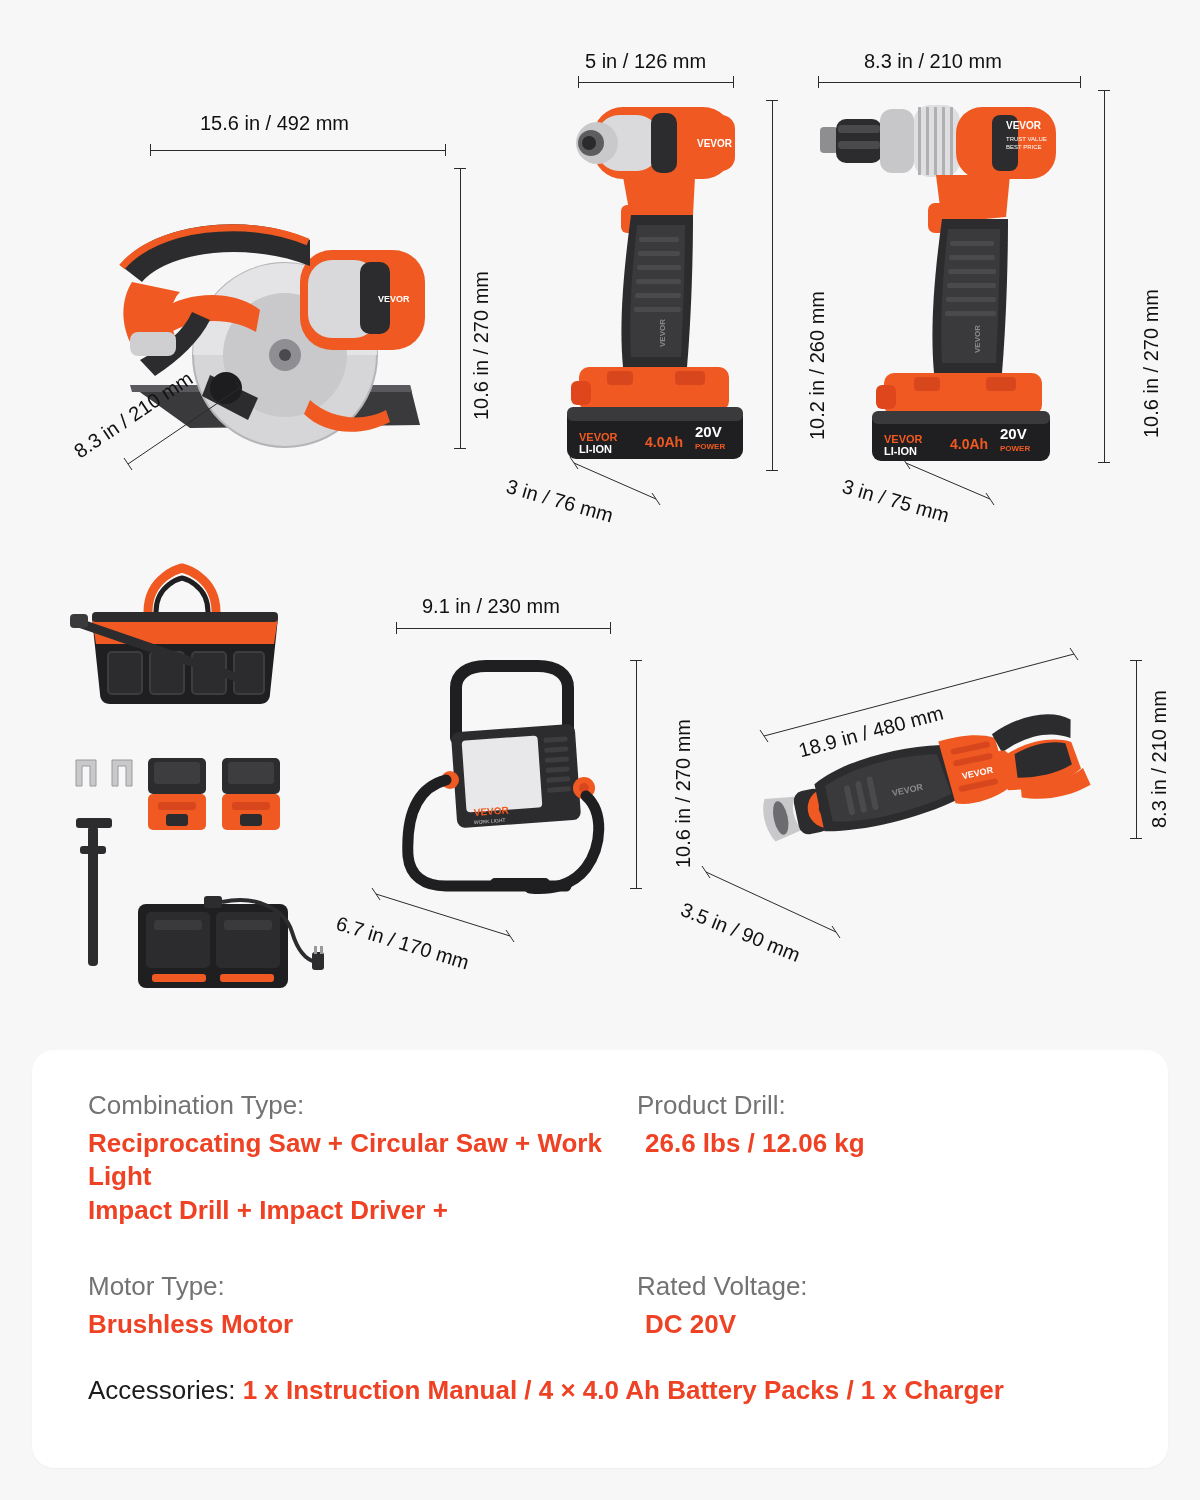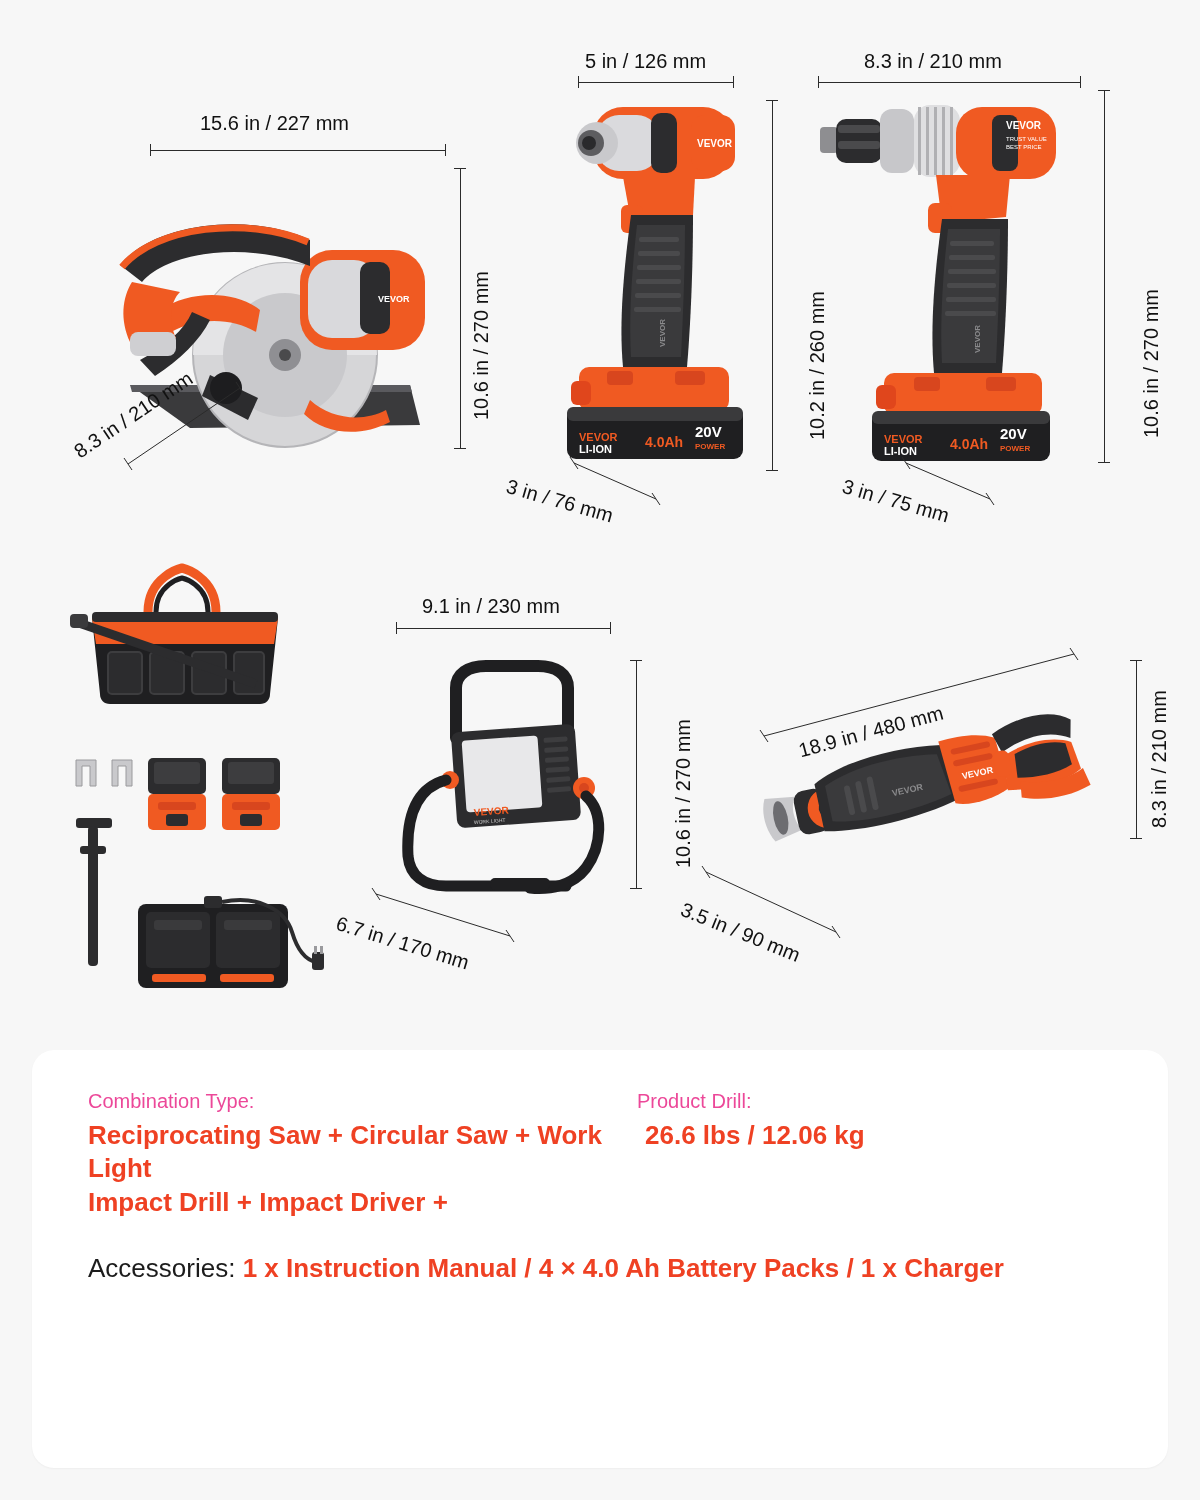--- a/index.html
+++ b/index.html
@@ -31,21 +31,21 @@
   
   .spec-card {
     position:absolute;
     left:32px; top:1050px; width:1136px; height:418px;
     background:#fff; border-radius:22px;
     box-shadow:0 1px 2px rgba(0,0,0,0.04);
   }
   .spec-grid { position:absolute; left:56px; top:40px; width:1030px; }
   .spec-row { display:flex; }
   .spec-col { width:50%; }
-  .spec-label { font-size:20px; color:#ec4899; margin-bottom:6px; }
+  .spec-label { font-size:26px; color:#737373; margin-bottom:6px; }
   .spec-val { font-size:26px; color:#ef4123; font-weight:bold; line-height:1.28; }
   .spec-block { margin-bottom:26px; }
   .acc-line { font-size:26px; line-height:1.34; margin-top:4px; }
   .acc-line .lab { color:#1c1c1c;text-align:right; }
   .acc-line .val { color:#ef4123; font-weight:bold; }
 
   
   svg { display:block; overflow:visible; }
 </style>
 </head>
@@ -86,21 +86,21 @@
       <circle cx="166" cy="218" r="16" fill="#1d1d1f"></circle>
 
       <path d="M250,230 C272,250 304,252 326,240 L330,252 C300,268 264,264 244,244 Z" fill="#f05a22"></path>
     </svg>
   </div>
 
   <div>
     <div class="dline h" style="left:150px; top:150px; width:295px;"></div>
     <div class="tick v" style="left:150px; top:144px;"></div>
     <div class="tick v" style="left:445px; top:144px;"></div>
-    <div class="dim" style="left:200px; top:112px;">15.6 in / 227 mm</div>
+    <div class="dim" style="left:200px; top:112px;">15.6 in / 492 mm</div>
   </div>
 
   <div>
     <div class="dline v" style="left:460px; top:168px; height:280px;"></div>
     <div class="tick h" style="left:454px; top:168px;"></div>
     <div class="tick h" style="left:454px; top:448px;"></div>
     <div class="dim" style="left:470px; top:420px; transform:rotate(-90deg); transform-origin:0 0;">10.6 in / 270 mm</div>
   </div>
 
   <div style="position:absolute; left:120px; top:372px; width:190px; height:110px;">
@@ -446,20 +446,30 @@
           <div class="spec-label">Combination Type:</div>
           <div class="spec-val">Reciprocating Saw + Circular Saw + Work Light</div>
           <div class="spec-val">Impact Drill + Impact Driver +</div>
         </div>
         <div class="spec-col spec-block" style="padding-left:34px;">
           <div class="spec-label">Product Drill:</div>
           <div class="spec-val" style="padding-left:8px;">26.6 lbs / 12.06 kg</div>
         </div>
       </div>
 
+      <div class="spec-row" style="margin-top:18px;">
+        <div class="spec-col spec-block">
+          <div class="spec-label">Motor Type:</div>
+          <div class="spec-val">Brushless Motor</div>
+        </div>
+        <div class="spec-col spec-block" style="padding-left:34px;">
+          <div class="spec-label">Rated Voltage:</div>
+          <div class="spec-val" style="padding-left:8px;">DC 20V</div>
+        </div>
+      </div>
 
       <div style="margin-top:6px;">
         <div class="acc-line">
           <span class="lab">Accessories:</span>
           <span class="val">1 x Instruction Manual / 4 × 4.0 Ah Battery Packs / 1 x Charger</span>
         </div>
       </div>
 
     </div>
   </div>

